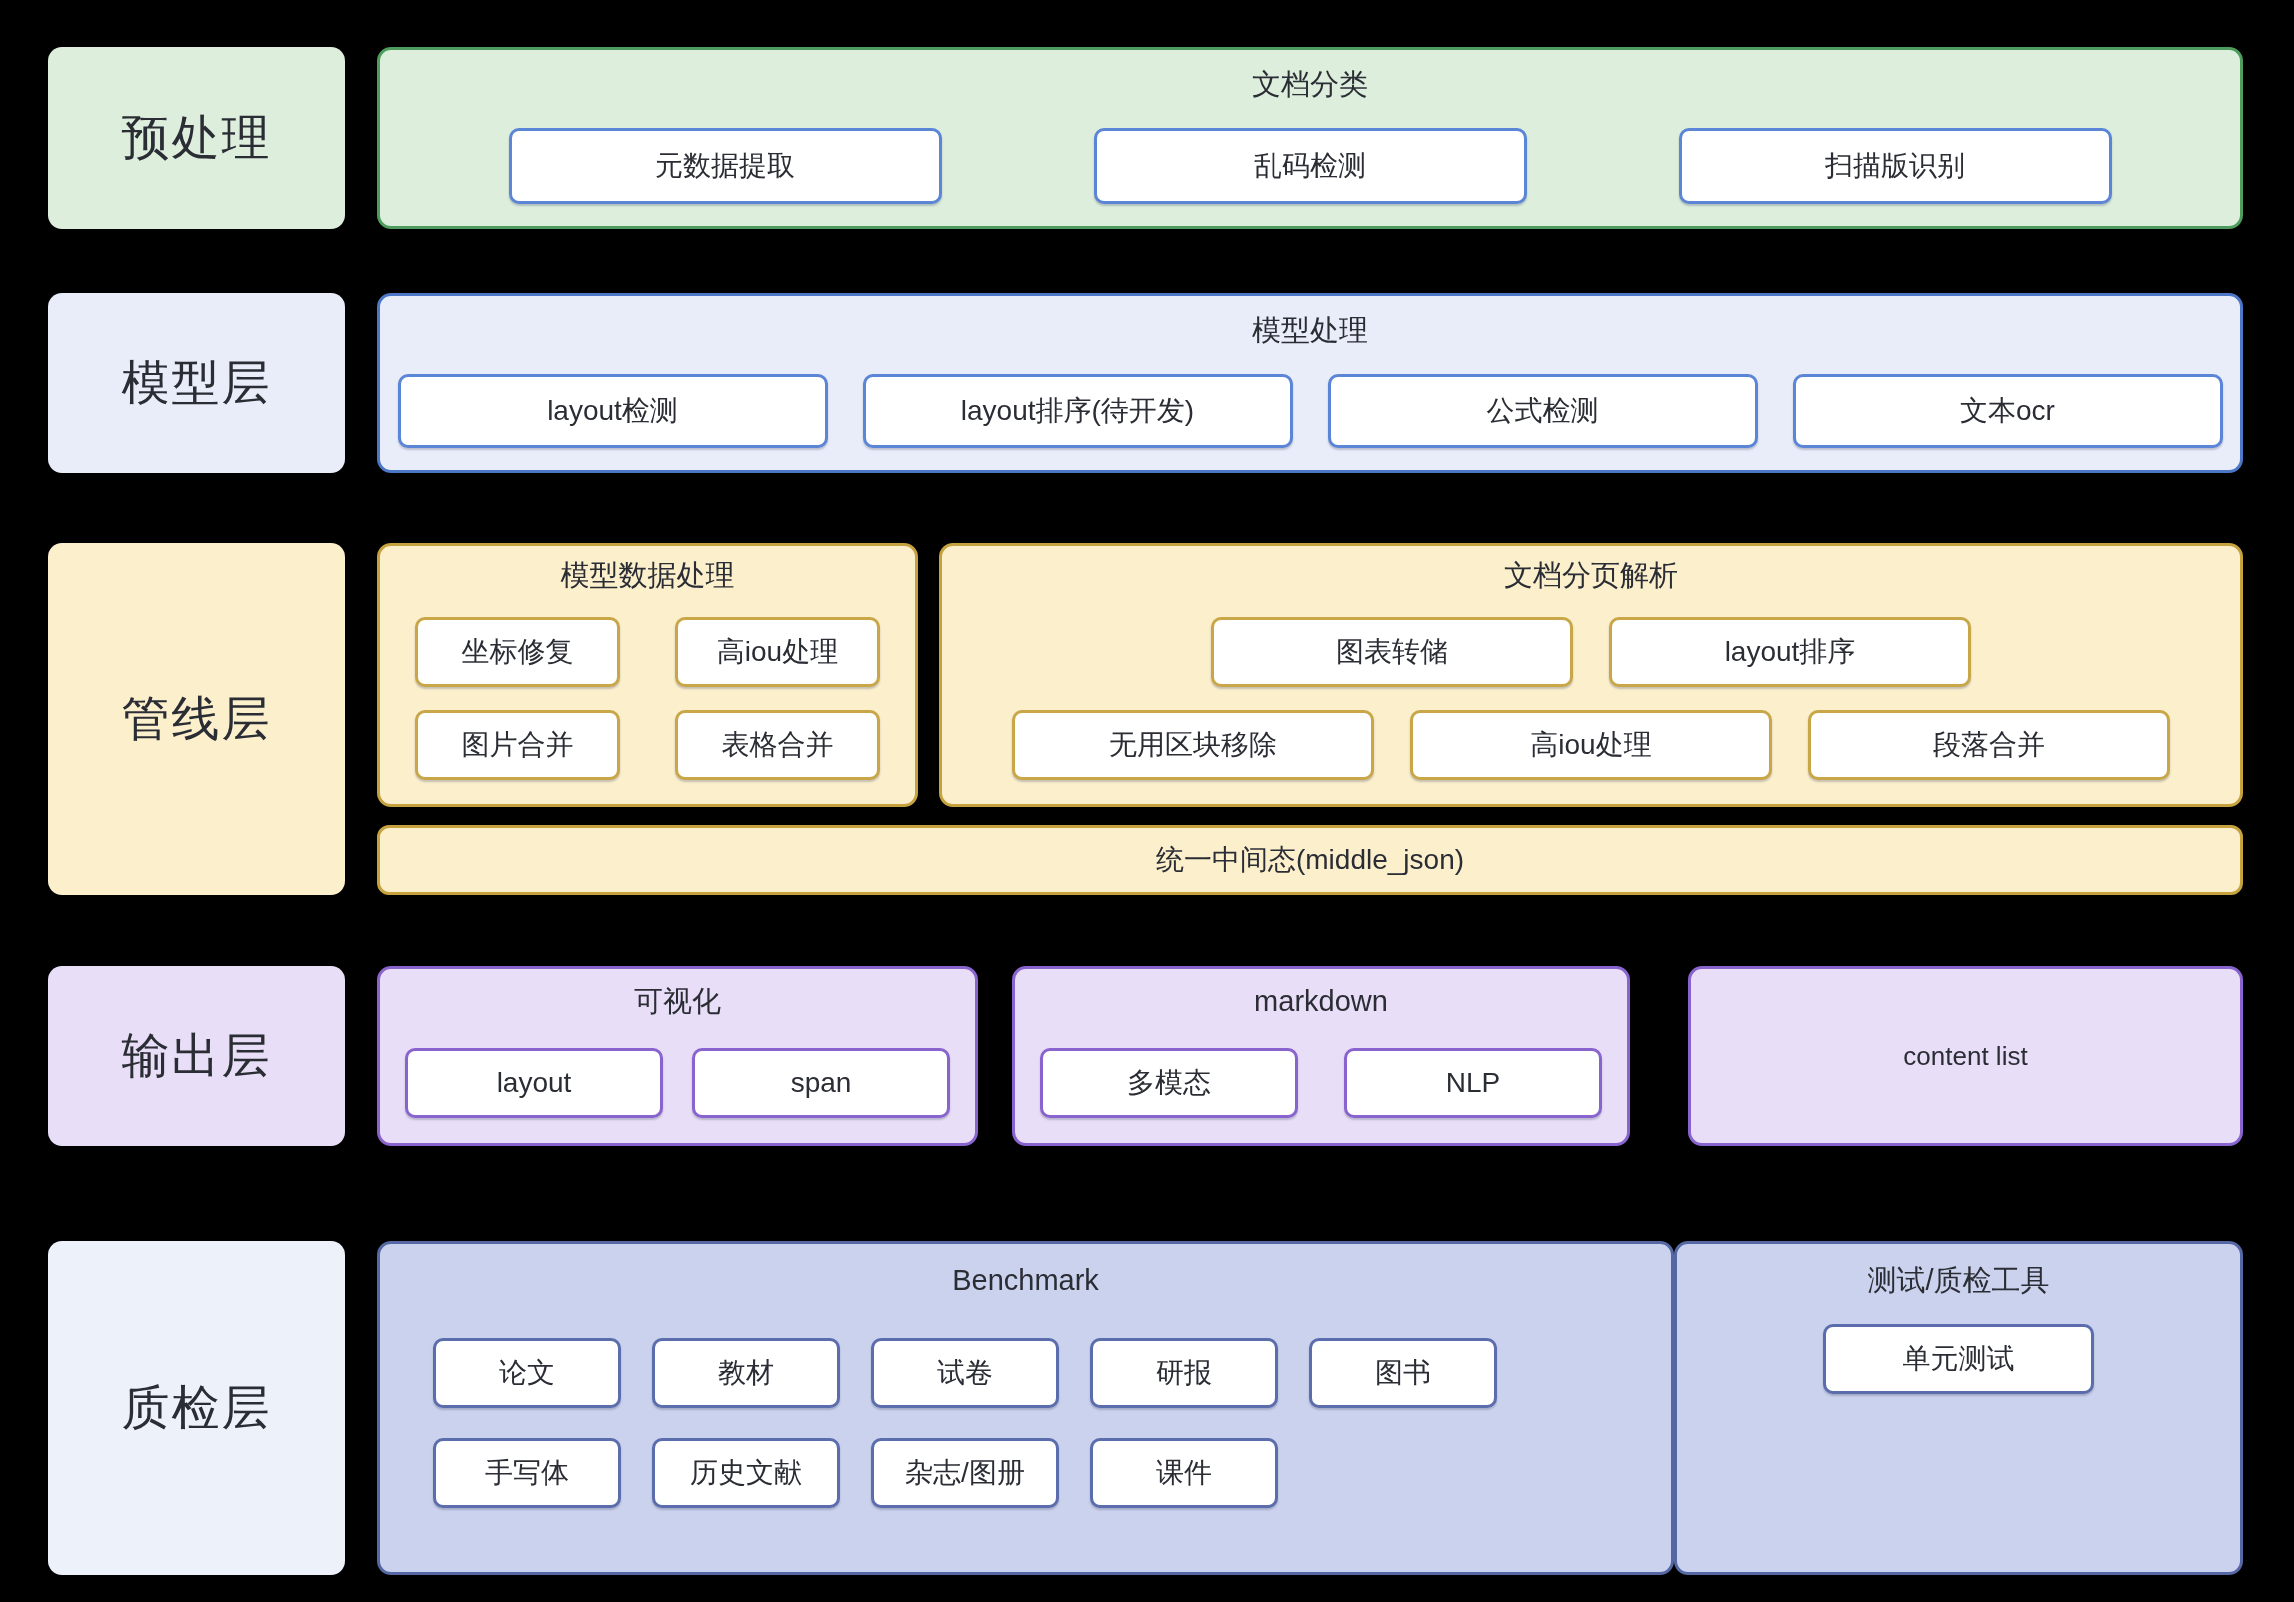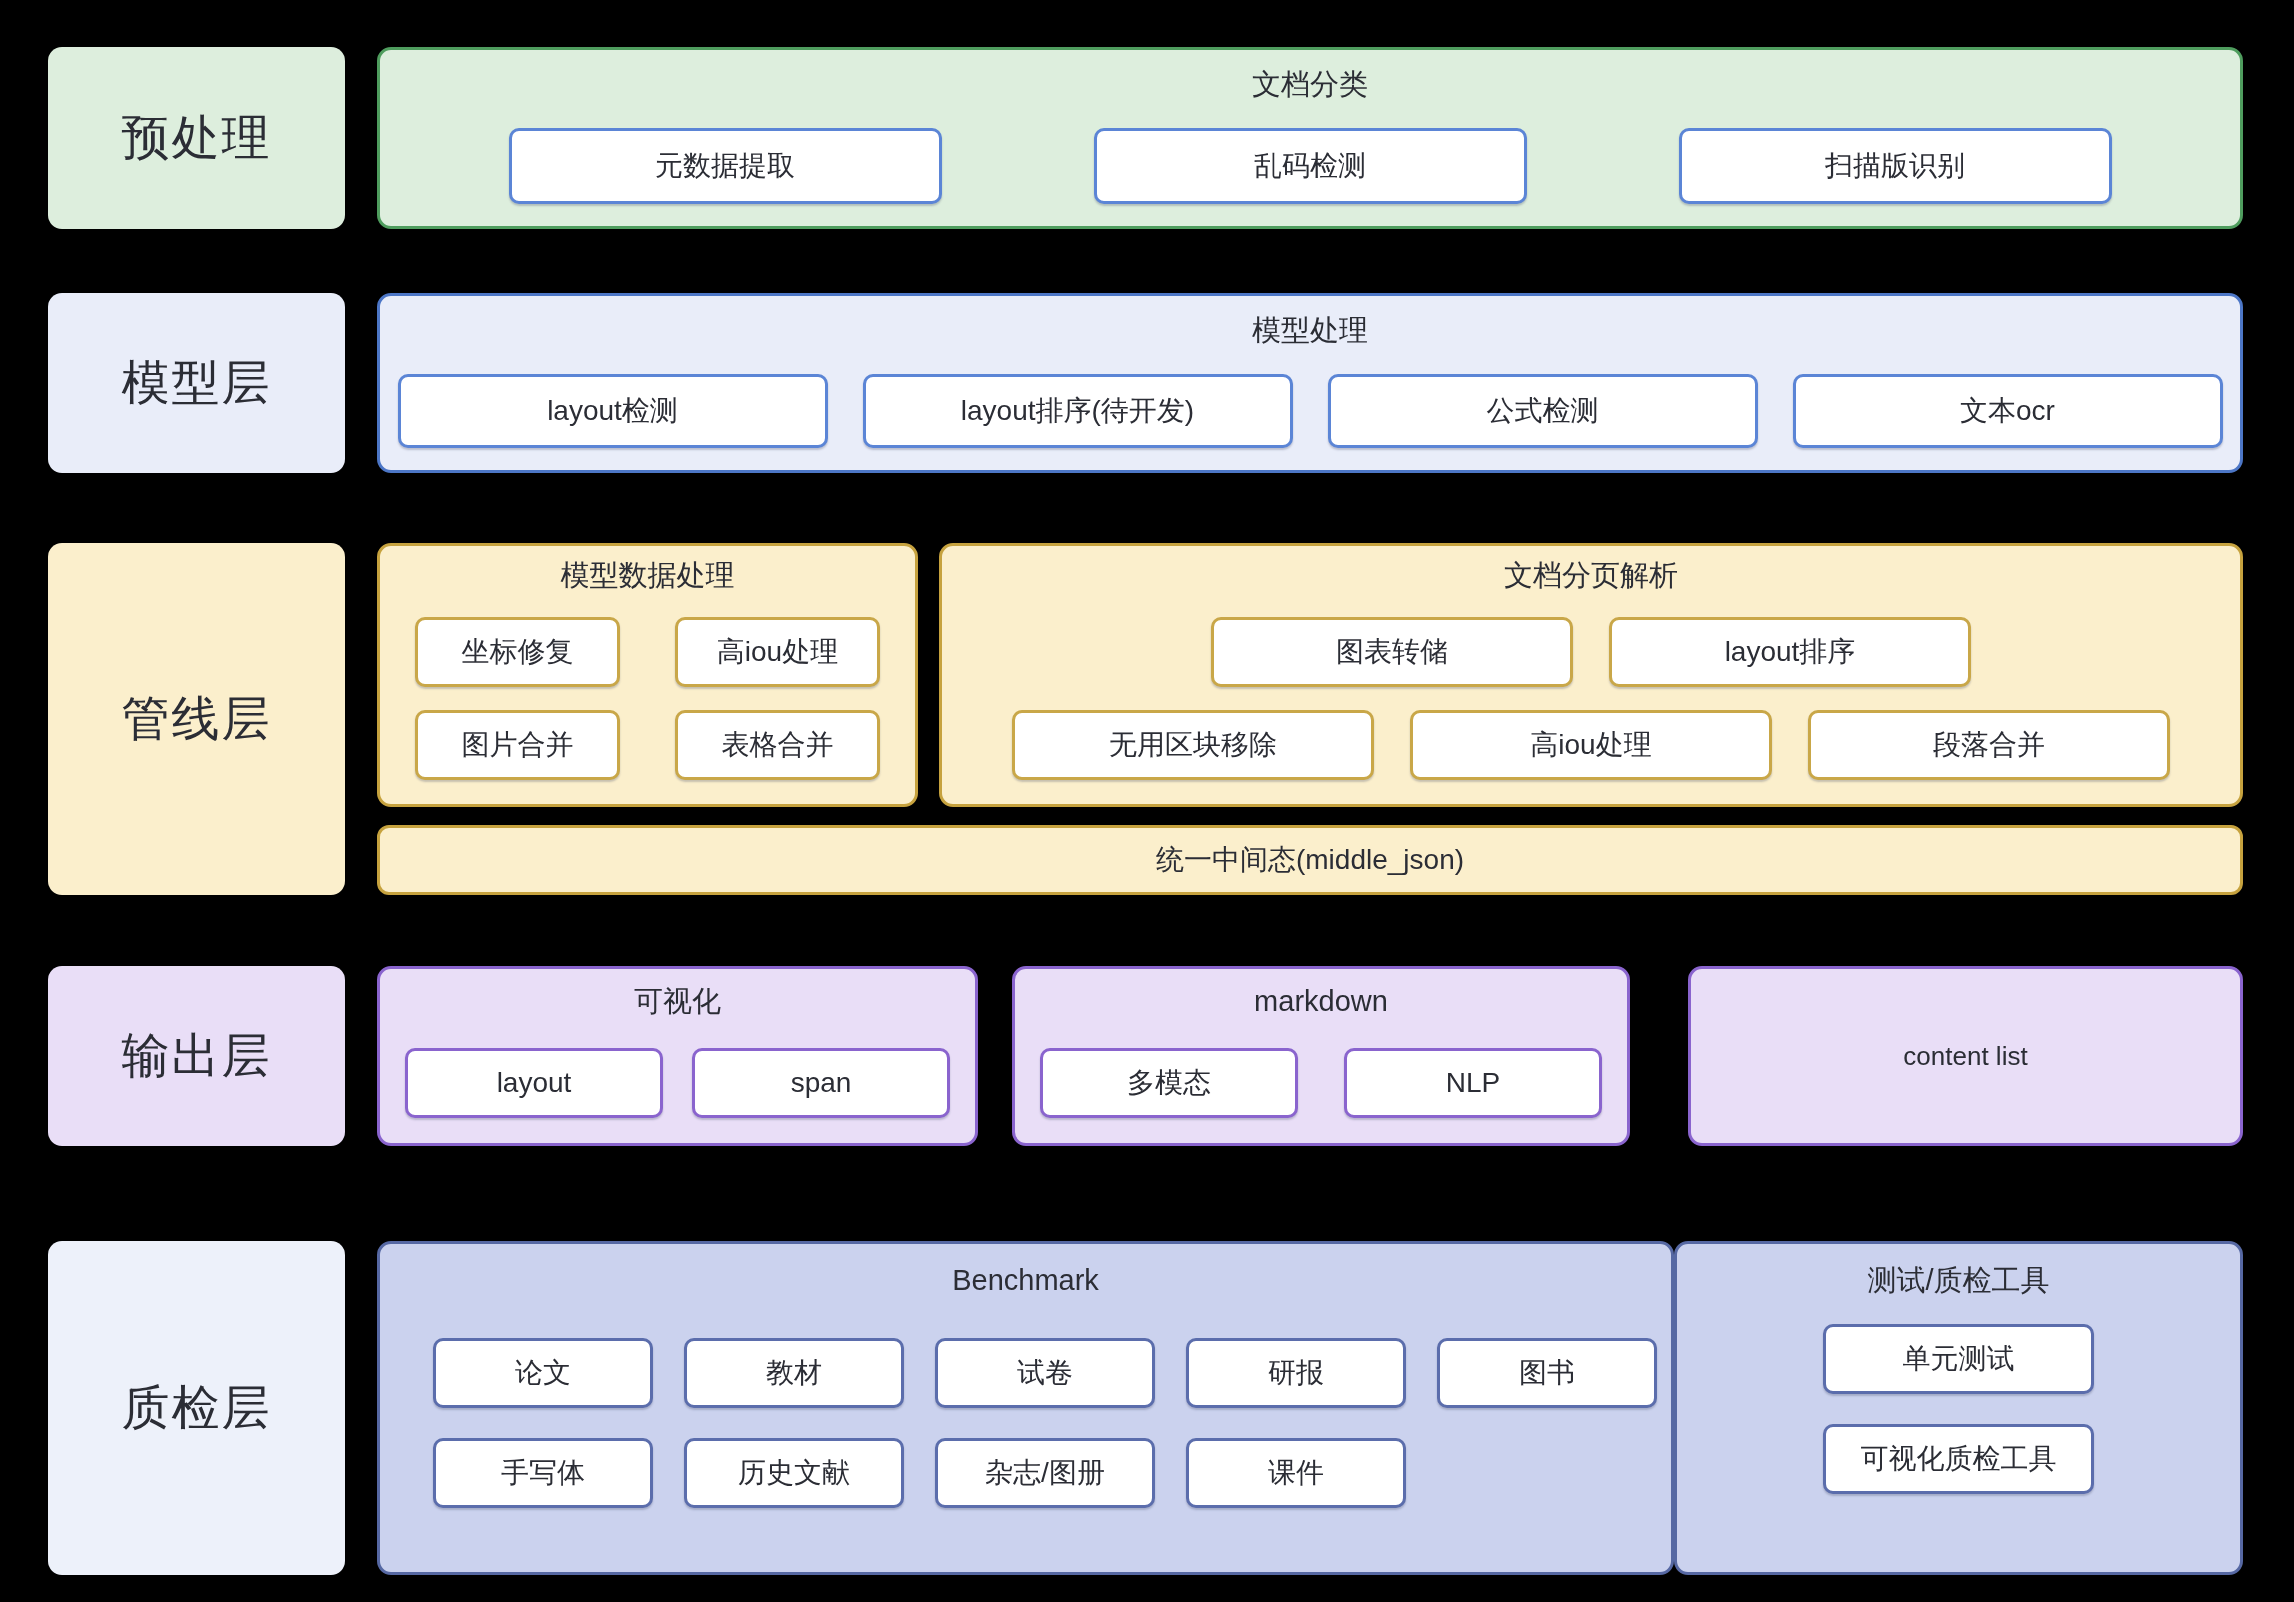--- a/index.html
+++ b/index.html
@@ -86,21 +86,21 @@
   .r4 .btn-row{gap:29px;margin-top:30px;}
   .g-mdn .btn-row{gap:46px;}
   .r4 .node{width:258px;height:70px;}
 
   
   .g-bm{width:1297px;flex:none;align-items:stretch;}
   .g-bm .g-title{align-self:center;margin-top:20px;}
   .bm-row{display:flex;gap:31px;padding-left:53px;}
   .bm-row1{margin-top:41px;}
   .bm-row2{margin-top:30px;}
-  .r5 .node{width:220px;height:70px;}
+  .r5 .node{width:188px;height:70px;}
   .g-tools{flex:1;}
   .g-tools .g-title{margin-top:20px;}
   .stack{display:flex;flex-direction:column;align-items:center;gap:30px;margin-top:27px;}
   .g-tools .node{width:271px;}
 </style>
 </head>
 <body>
 
 <div class="page" style="background: rgb(0, 0, 0); color: rgb(43, 45, 53);">
   <div class="canvas">
@@ -205,20 +205,19 @@
             <div class="node">手写体</div>
             <div class="node">历史文献</div>
             <div class="node">杂志/图册</div>
             <div class="node">课件</div>
           </div>
         </div>
         <div class="group g-tools">
           <div class="g-title">测试/质检工具</div>
           <div class="stack">
             <div class="node">单元测试</div>
-            <div class="node">可视化质检工具</div>
           </div>
         </div>
       </div>
     </div>
 
   </div>
 </div>
 
 </body></html>

